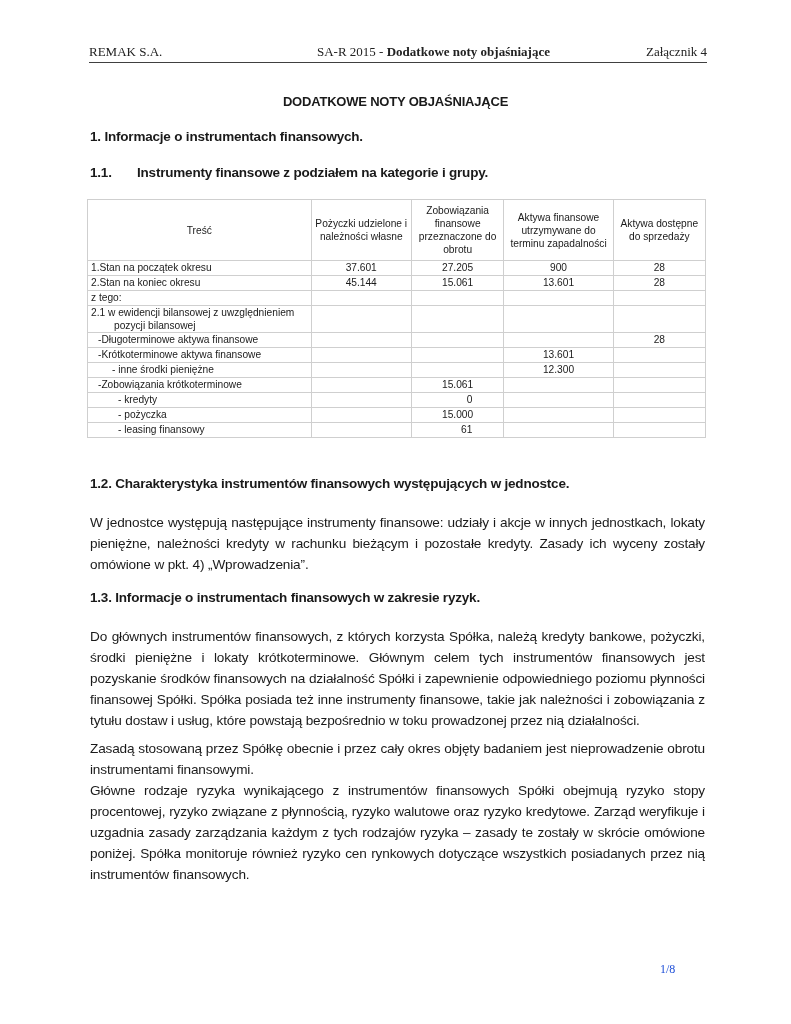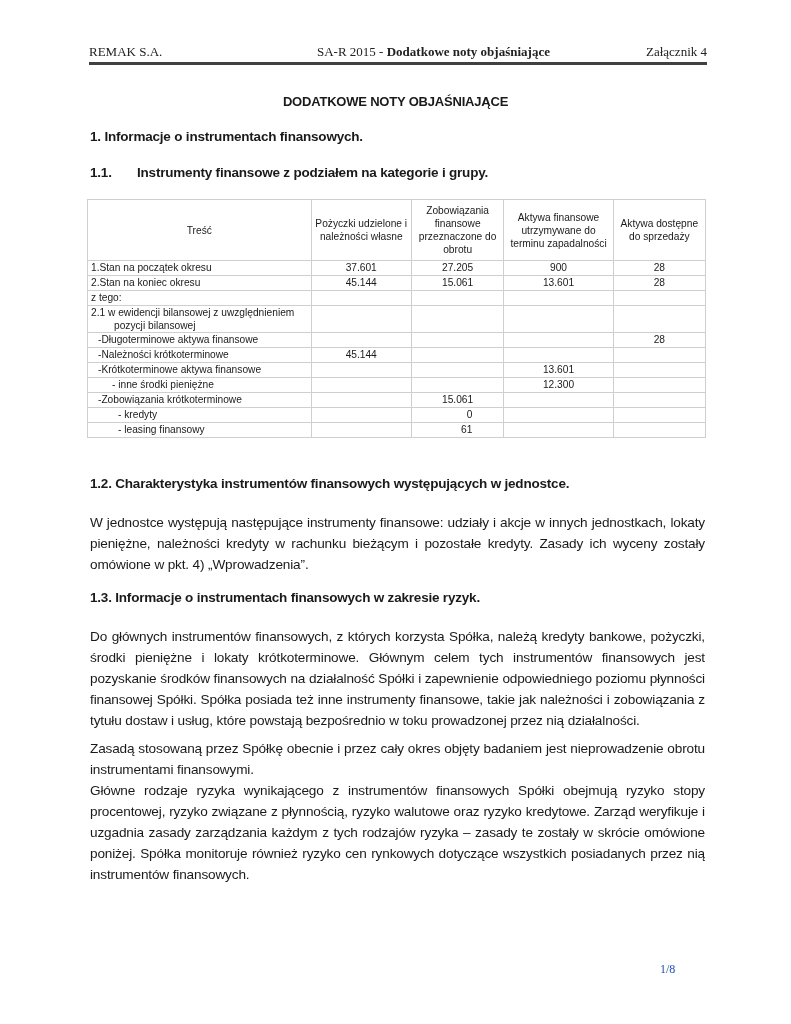--- a/index.html
+++ b/index.html
@@ -1,19 +1,19 @@
 <!DOCTYPE html>
 <html><head>
   <meta charset="utf-8">
   <style>
     html, body { margin: 0; padding: 0; background: #ffffff; }
     body { width: 791px; height: 1024px; position: relative; overflow: hidden; color: #1a1a1a; }
     .page-header {
       position: absolute; left: 89px; top: 42px; width: 618px; height: 20px;
-      border-bottom: 3px solid #404040;
+      border-bottom: 1px solid #404040;
       font-family: "Liberation Serif", serif; font-size: 13px; color: #222;
     }
     .page-header .h-left { position: absolute; left: 0; top: 2px; }
     .page-header .h-center { position: absolute; left: 180px; top: 2px; margin-left: 48px; }
     .page-header .h-center b { font-weight: bold; }
     .page-header .h-right { position: absolute; right: 0; top: 2px; }
     .main-title {
       position: absolute; left: 0; width: 791px; top: 94px; text-align: center;
       font-family: "Liberation Sans", sans-serif; font-weight: bold; font-size: 13px; letter-spacing: -0.2px;
     }
@@ -125,27 +125,20 @@
       <td class="num"></td>
     </tr>
     <tr>
       <td class="ind1">-Długoterminowe aktywa finansowe</td>
       <td class="num"></td>
       <td class="num"></td>
       <td class="num"></td>
       <td class="num">28</td>
     </tr>
     <tr>
-      <td class="ind1">-Należności krótkoterminowe</td>
-      <td class="num">45.144</td>
-      <td class="num"></td>
-      <td class="num"></td>
-      <td class="num"></td>
-    </tr>
-    <tr>
       <td class="ind1">-Krótkoterminowe aktywa finansowe</td>
       <td class="num"></td>
       <td class="num"></td>
       <td class="num">13.601</td>
       <td class="num"></td>
     </tr>
     <tr>
       <td class="ind2">- inne środki pieniężne</td>
       <td class="num"></td>
       <td class="num"></td>
@@ -160,20 +153,27 @@
       <td class="num"></td>
     </tr>
     <tr>
       <td class="ind3">- kredyty</td>
       <td class="num"></td>
       <td class="numr">0</td>
       <td class="num"></td>
       <td class="num"></td>
     </tr>
     <tr>
+      <td class="ind3">- pożyczka</td>
+      <td class="num"></td>
+      <td class="num">15.000</td>
+      <td class="num"></td>
+      <td class="num"></td>
+    </tr>
+    <tr>
       <td class="ind3">- leasing finansowy</td>
       <td class="num"></td>
       <td class="numr">61</td>
       <td class="num"></td>
       <td class="num"></td>
     </tr>
   </tbody>
 </table>
 
 <div class="h12">1.2. Charakterystyka instrumentów finansowych występujących w jednostce.</div>

